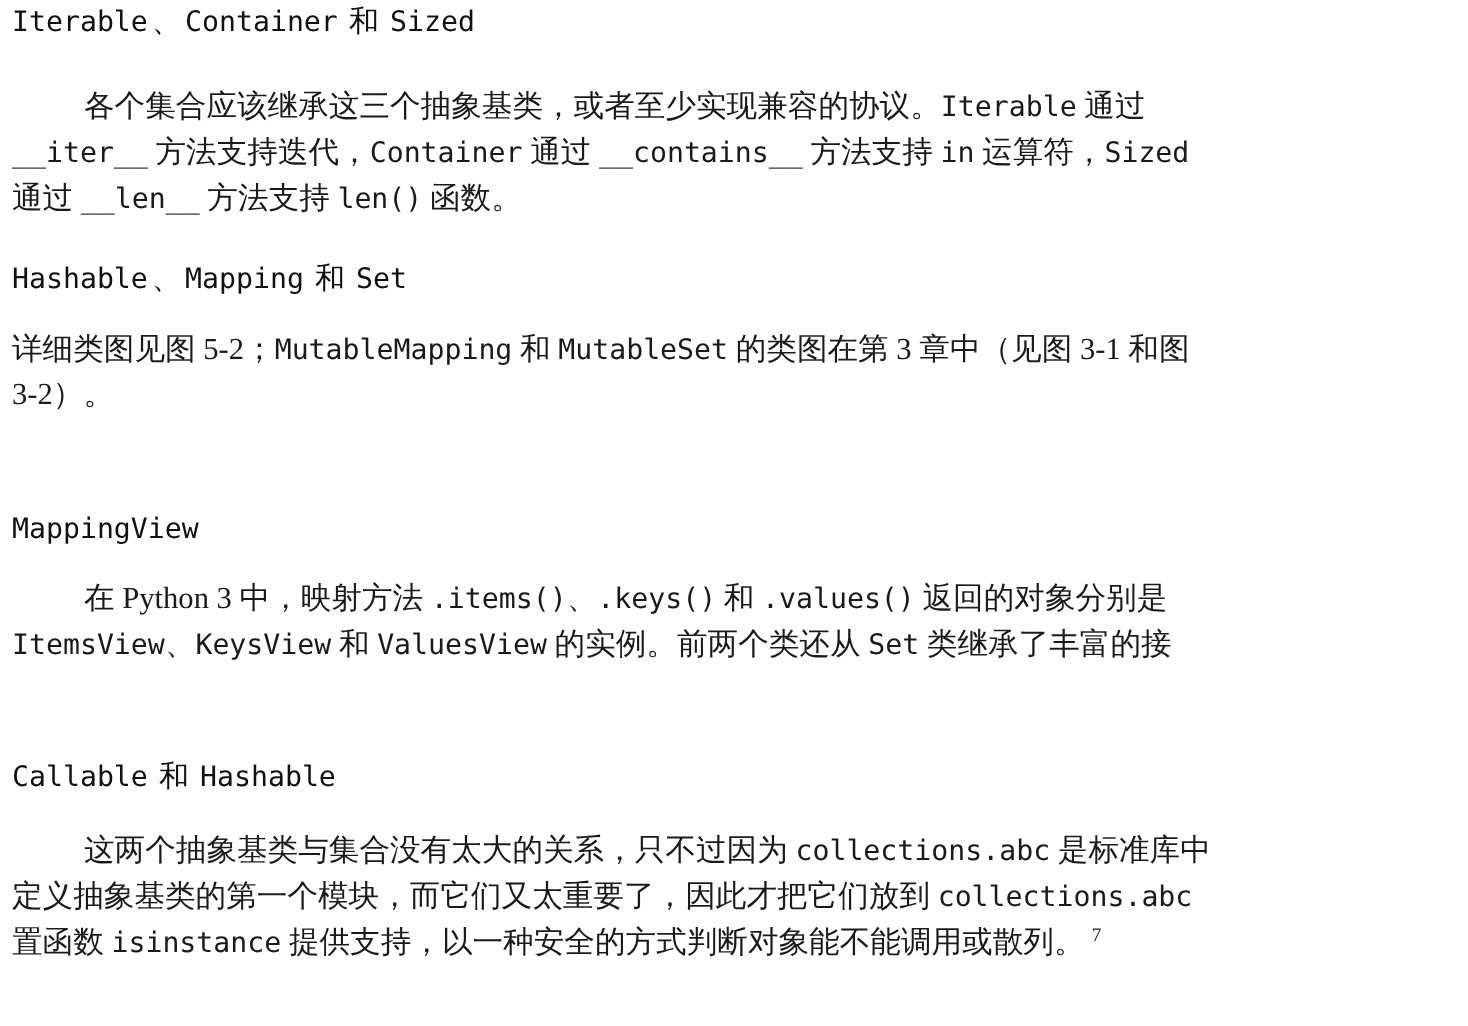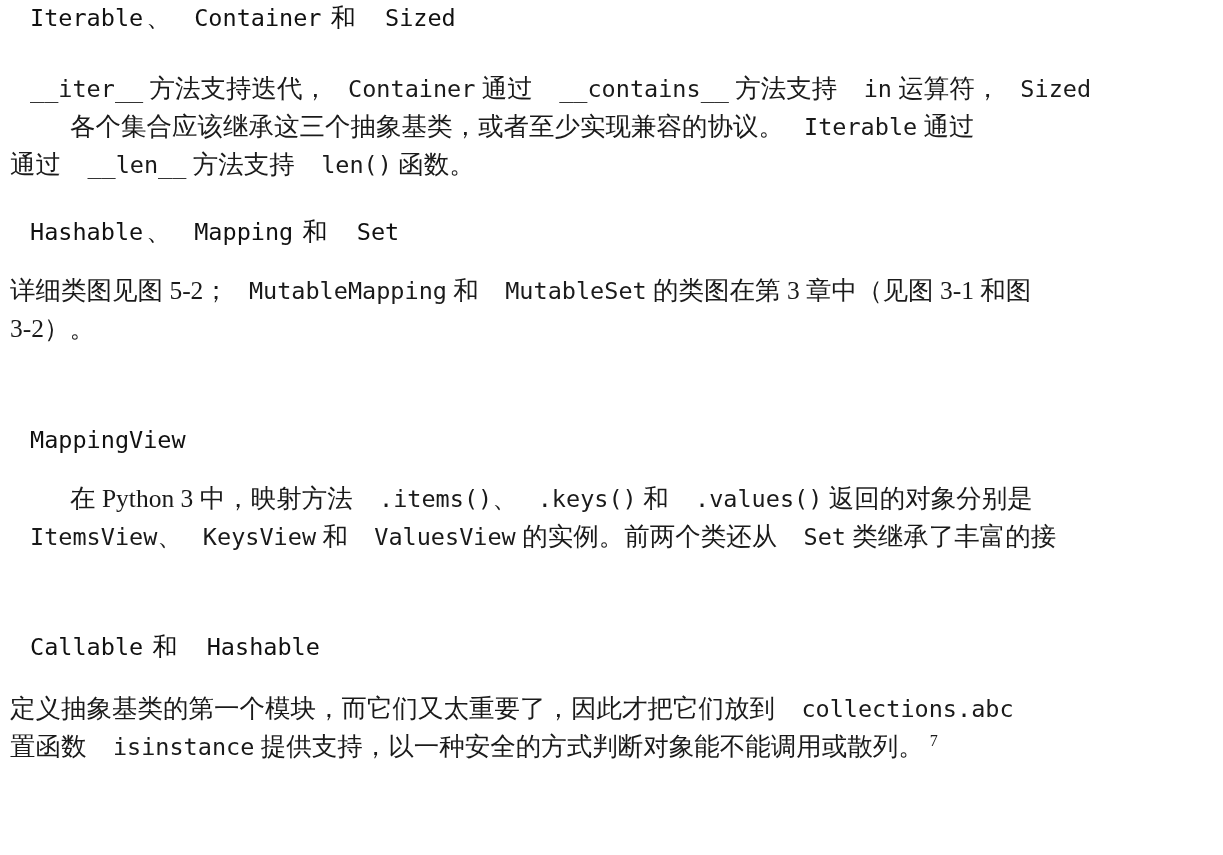--- a/index.html
+++ b/index.html
@@ -55,21 +55,20 @@
   }
   .para .indent {
     display: inline-block;
     width: 60px;
   }
   
   .code {
     font-family: "DejaVu Sans Mono", "Liberation Mono", monospace;
     font-size: 23.5px;
     letter-spacing: 0px;
-    margin-left: 20px;
   }
   .cjk {
     font-family: "Liberation Serif", "DejaVu Serif", serif;
   }
   sup.fn {
     font-family: "Liberation Serif", "DejaVu Serif", serif;
     font-size: 16px;
     vertical-align: super;
     line-height: 0;
     padding-left: 6px;
@@ -87,39 +86,40 @@
   #p4  { top: 690px; left: 10px; width: 1213px; }
 </style>
 </head>
 <body>
 
 <div class="page">
 
   <div class="heading blk" id="h1"><span class="code">Iterable</span><span class="cjk">、</span><span class="code">Container</span><span class="cjk"> 和 </span><span class="code">Sized</span></div>
 
   <div class="para blk" id="p1">
+      <span class="ln"><span class="indent"></span><span class="cjk">各个集合应该继承这三个抽象基类，或者至少实现兼容的协议。</span><span class="code">Iterable</span><span class="cjk"> 通过</span></span>
       <span class="ln"><span class="code">__iter__</span><span class="cjk"> 方法支持迭代，</span><span class="code">Container</span><span class="cjk"> 通过 </span><span class="code">__contains__</span><span class="cjk"> 方法支持 </span><span class="code">in</span><span class="cjk"> 运算符，</span><span class="code">Sized</span></span>
-      <span class="ln"><span class="indent"></span><span class="cjk">各个集合应该继承这三个抽象基类，或者至少实现兼容的协议。</span><span class="code">Iterable</span><span class="cjk"> 通过</span></span>
       <span class="ln"><span class="cjk">通过 </span><span class="code">__len__</span><span class="cjk"> 方法支持 </span><span class="code">len()</span><span class="cjk"> 函数。</span></span>
     </div>
 
   <div class="heading blk" id="h2"><span class="code">Hashable</span><span class="cjk">、</span><span class="code">Mapping</span><span class="cjk"> 和 </span><span class="code">Set</span></div>
 
   <div class="para blk" id="p2">
       <span class="ln"><span class="cjk">详细类图见图 5-2；</span><span class="code">MutableMapping</span><span class="cjk"> 和 </span><span class="code">MutableSet</span><span class="cjk"> 的类图在第 3 章中（见图 3-1 和图</span></span>
       <span class="ln"><span class="cjk">3-2）。</span></span>
     </div>
 
   <div class="heading blk" id="h3"><span class="code">MappingView</span></div>
 
   <div class="para blk" id="p3">
       <span class="ln"><span class="indent"></span><span class="cjk">在 Python 3 中，映射方法 </span><span class="code">.items()</span><span class="cjk">、</span><span class="code">.keys()</span><span class="cjk"> 和 </span><span class="code">.values()</span><span class="cjk"> 返回的对象分别是</span></span>
       <span class="ln"><span class="code">ItemsView</span><span class="cjk">、</span><span class="code">KeysView</span><span class="cjk"> 和 </span><span class="code">ValuesView</span><span class="cjk"> 的实例。前两个类还从 </span><span class="code">Set</span><span class="cjk"> 类继承了丰富的接</span></span>
     </div>
 
   <div class="heading blk" id="h4"><span class="code">Callable</span><span class="cjk"> 和 </span><span class="code">Hashable</span></div>
 
   <div class="para blk" id="p4">
+      <span class="ln"><span class="indent"></span><span class="cjk">这两个抽象基类与集合没有太大的关系，只不过因为 </span><span class="code">collections.abc</span><span class="cjk"> 是标准库中</span></span>
       <span class="ln"><span class="cjk">定义抽象基类的第一个模块，而它们又太重要了，因此才把它们放到 </span><span class="code">collections.abc</span></span>
       <span class="ln"><span class="cjk">置函数 </span><span class="code">isinstance</span><span class="cjk"> 提供支持，以一种安全的方式判断对象能不能调用或散列。</span><sup class="fn">7</sup></span>
     </div>
 
 </div>
 
 </body></html>

